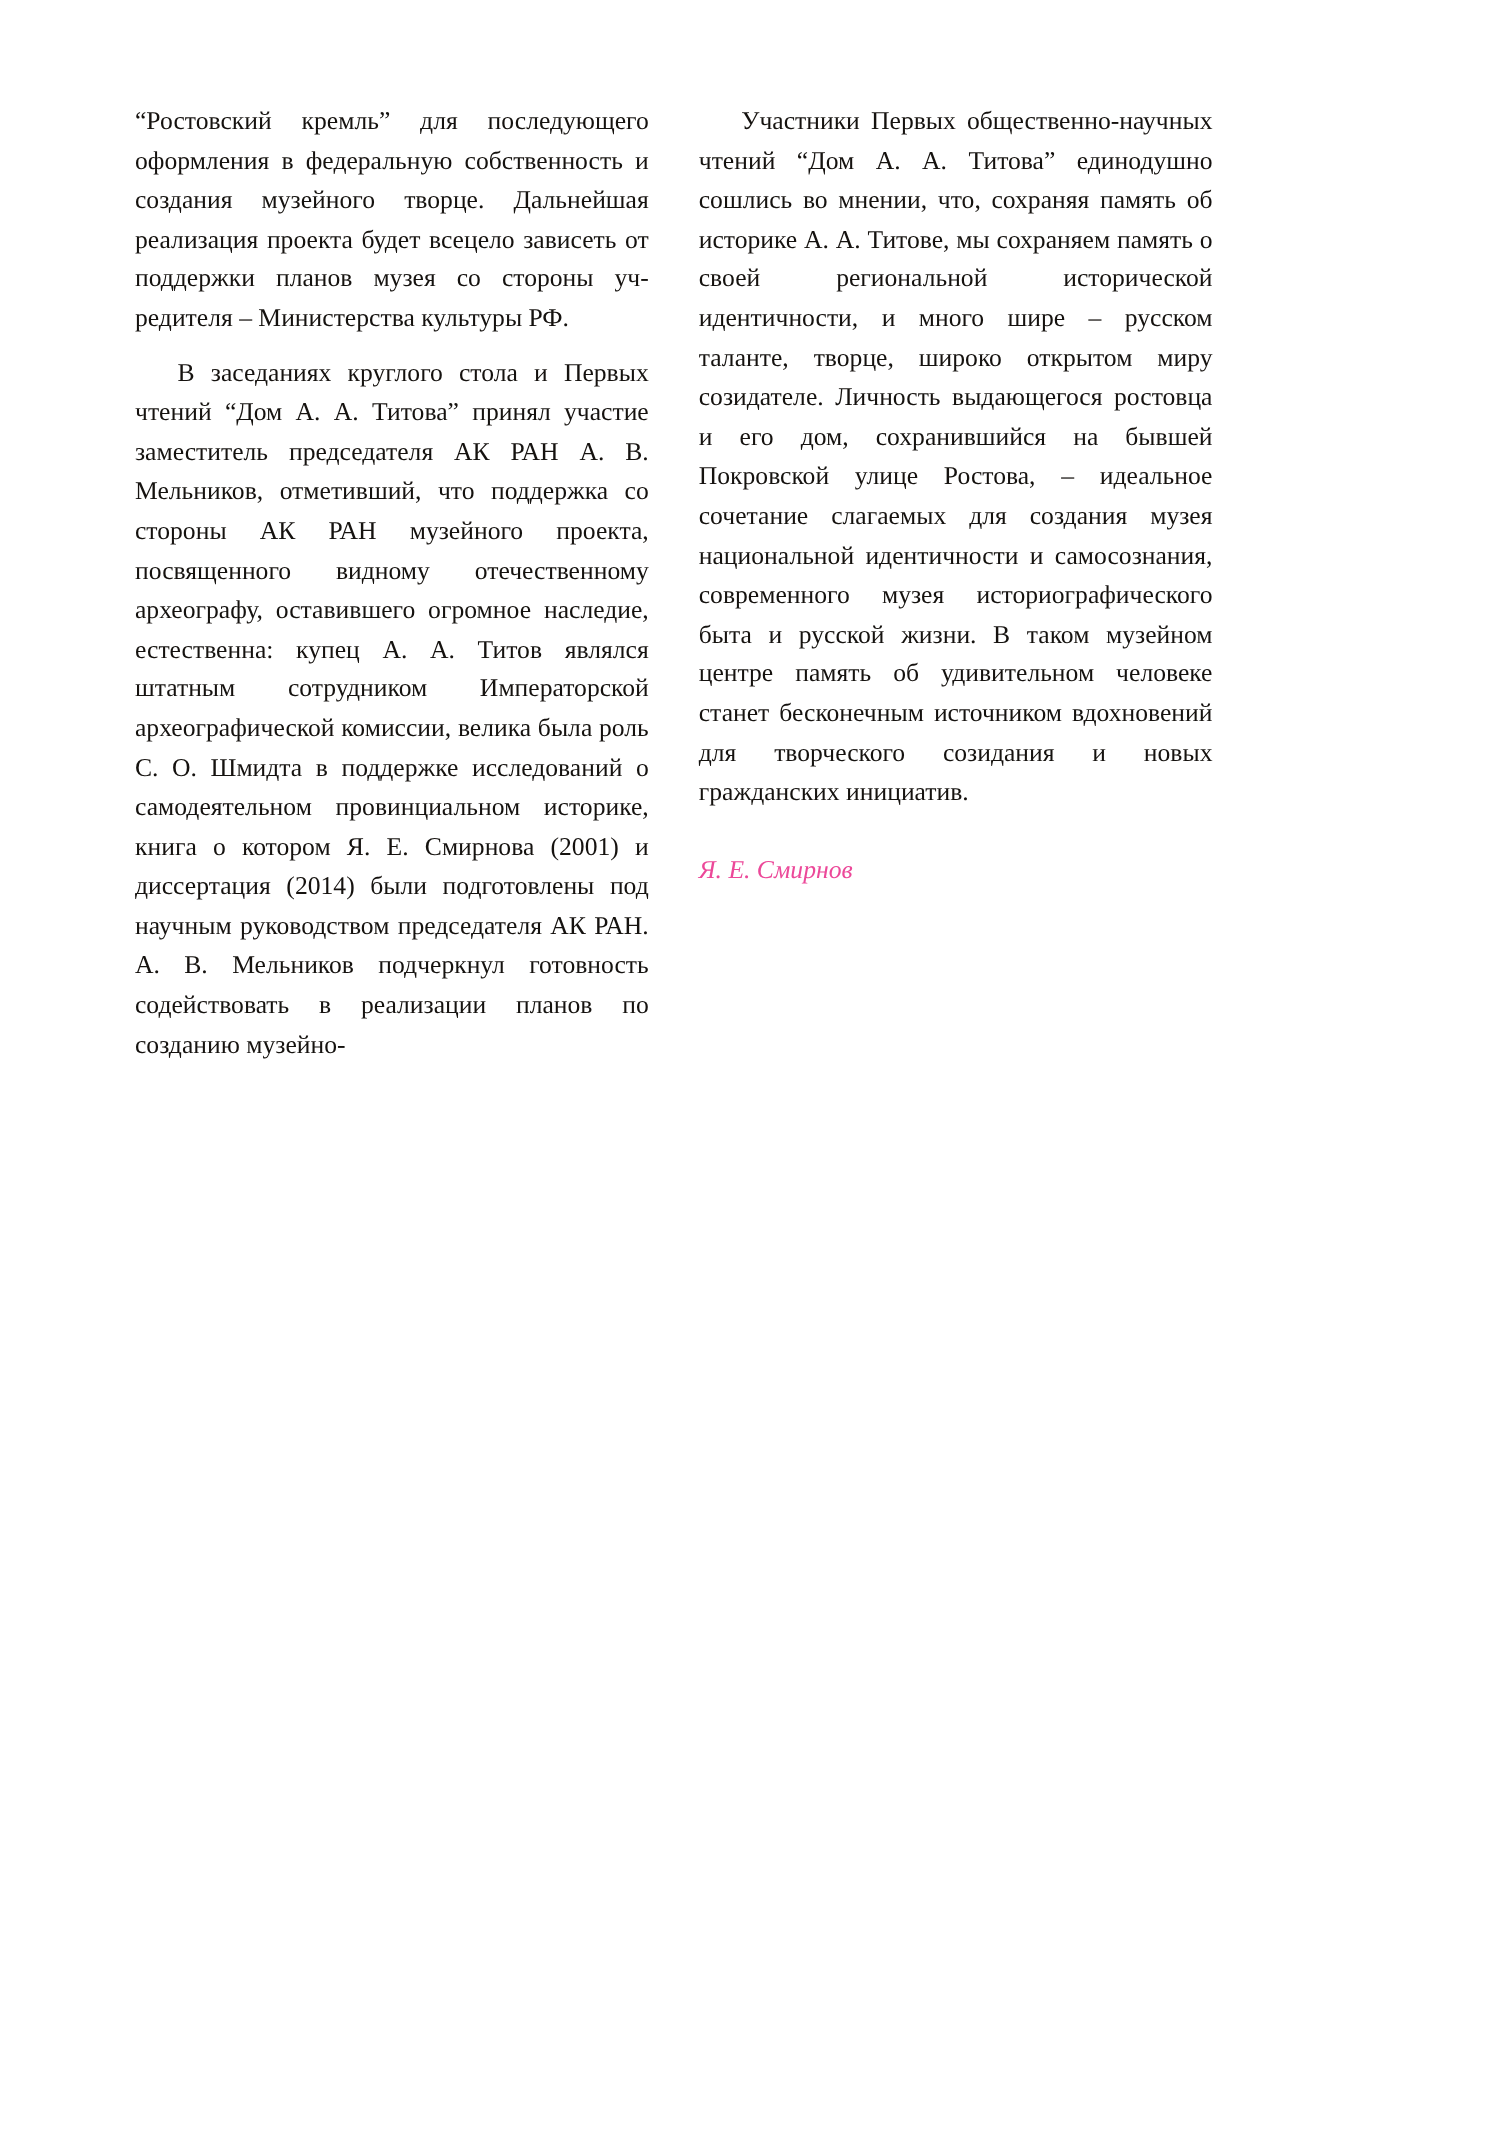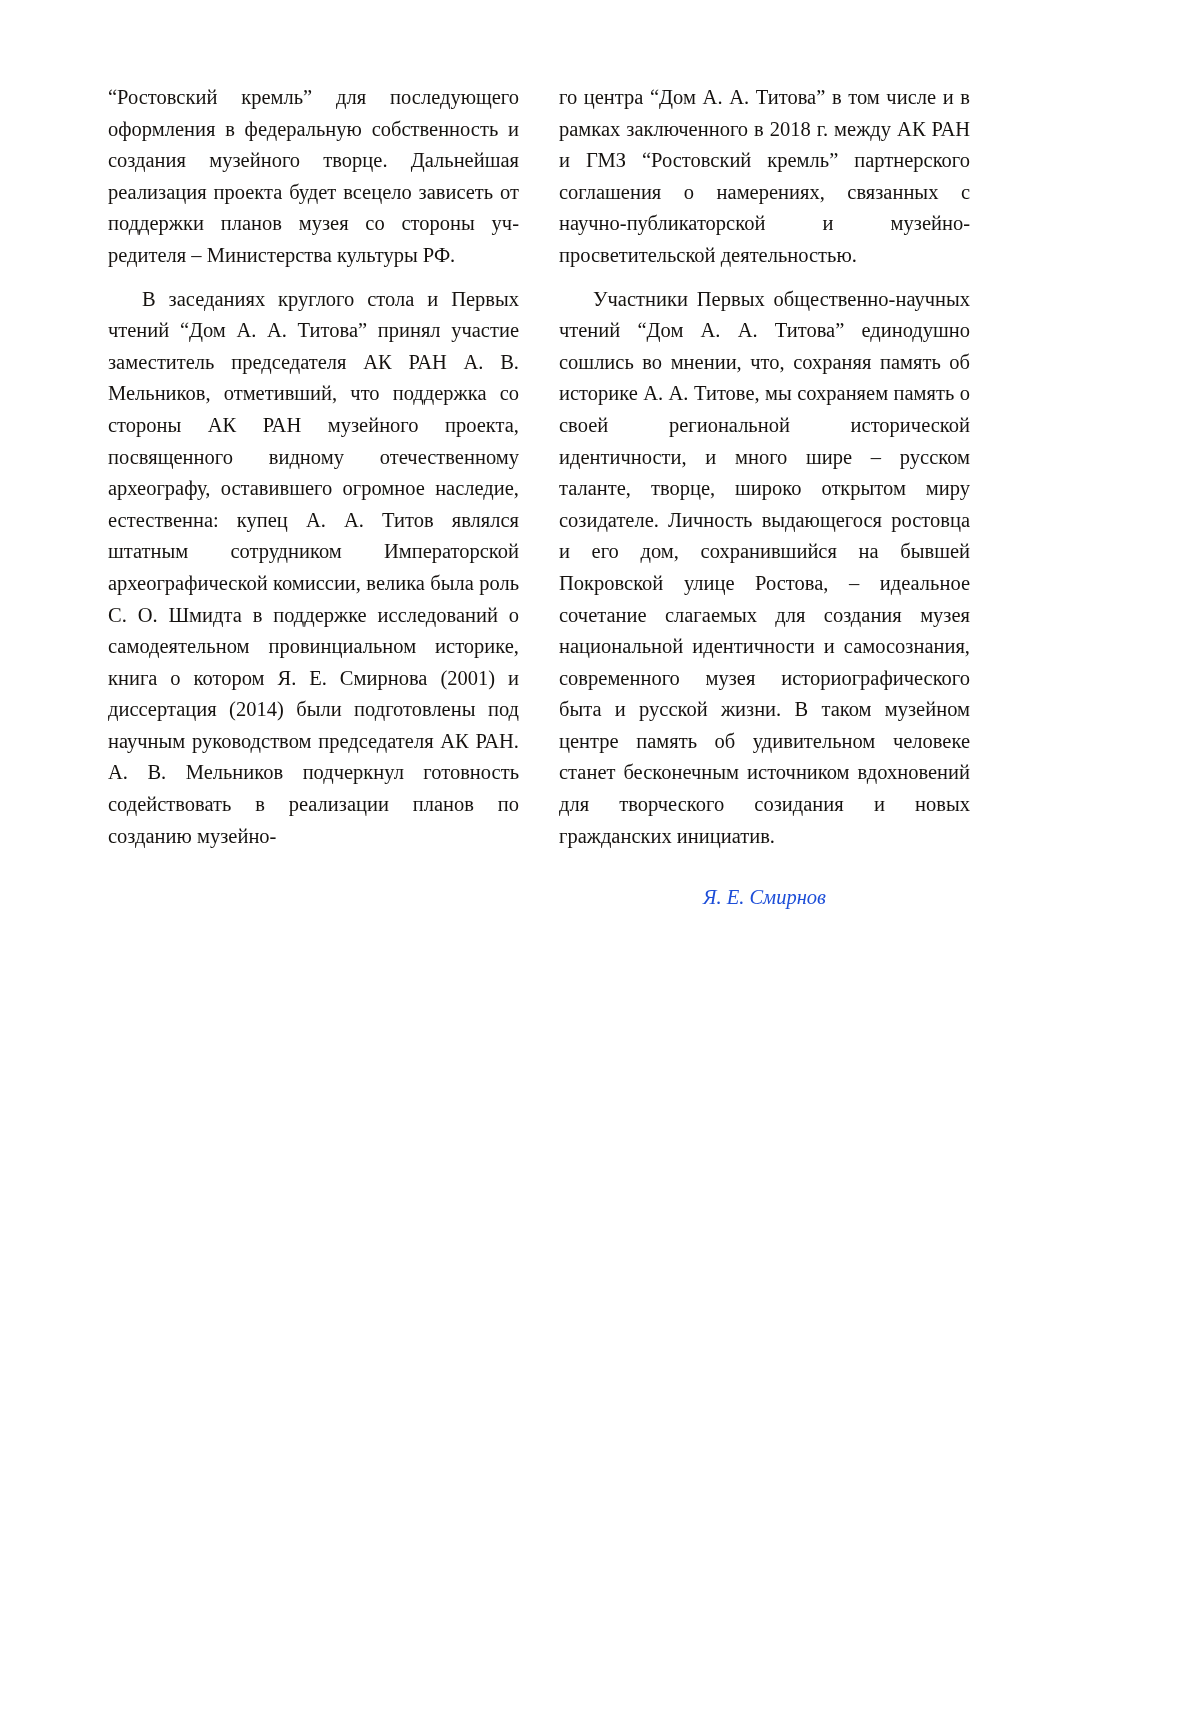--- a/index.html
+++ b/index.html
@@ -47,37 +47,36 @@
   }
   p.para + p.para {
     margin-top: 12px;
   }
   .signature {
     margin-top: 30px;
     font-family: "Liberation Serif", "DejaVu Serif", serif;
     font-size: 20.5px;
     line-height: 31.6px;
     font-style: italic;
-    color: #1d4ed8;
-    text-align: center;
+    color: #ec4899;
+    text-align: left;
   }
 </style>
 </head>
 <body>
 
 <div class="page">
   <div class="content">
     <div class="columns">
 
       <div class="col">
         <p class="para">“Ростовский кремль” для последующего оформления в федеральную собственность и создания музейного творце. Дальнейшая реализация проекта будет всецело зависеть от поддержки планов музея со стороны уч­редителя – Министерства культуры РФ.</p>
         <p class="para indent">В заседаниях круглого стола и Первых чтений “Дом А. А. Титова” принял уча­стие заместитель председателя АК РАН А. В. Мельников, отметивший, что под­держка со стороны АК РАН музейного про­екта, посвященного видному отечествен­ному археографу, оставившего огромное наследие, естественна: купец А. А. Титов являлся штатным сотрудником Импера­торской археографической комиссии, ве­лика была роль С. О. Шмидта в поддерж­ке исследований о самодеятельном про­винциальном историке, книга о котором Я. Е. Смирнова (2001) и диссертация (2014) были подготовлены под научным руковод­ством председателя АК РАН. А. В. Мельни­ков подчеркнул готовность содействовать в реализации планов по созданию музейно-</p>
       </div>
 
       <div class="col">
-        <p class="para">го центра “Дом А. А. Титова” в том числе и в рамках заключенного в 2018 г. между АК РАН и ГМЗ “Ростовский кремль” парт­нерского соглашения о намерениях, связан­ных с научно-публикаторской и музейно-просветительской деятельностью.</p>
         <p class="para indent">Участники Первых общественно-на­учных чтений “Дом А. А. Титова” едино­душно сошлись во мнении, что, сохраняя память об историке А. А. Титове, мы сохра­няем память о своей региональной истори­ческой идентичности, и много шире – рус­ском таланте, творце, широко открытом миру созидателе. Личность выдающего­ся ростовца и его дом, сохранившийся на бывшей Покровской улице Ростова, – иде­альное сочетание слагаемых для создания музея национальной идентичности и само­сознания, современного музея историогра­фического быта и русской жизни. В таком музейном центре память об удивительном человеке станет бесконечным источником вдохновений для творческого созидания и новых гражданских инициатив.</p>
         <div class="signature">Я. Е. Смирнов</div>
       </div>
 
     </div>
   </div>
 </div>
 
 </body></html>

